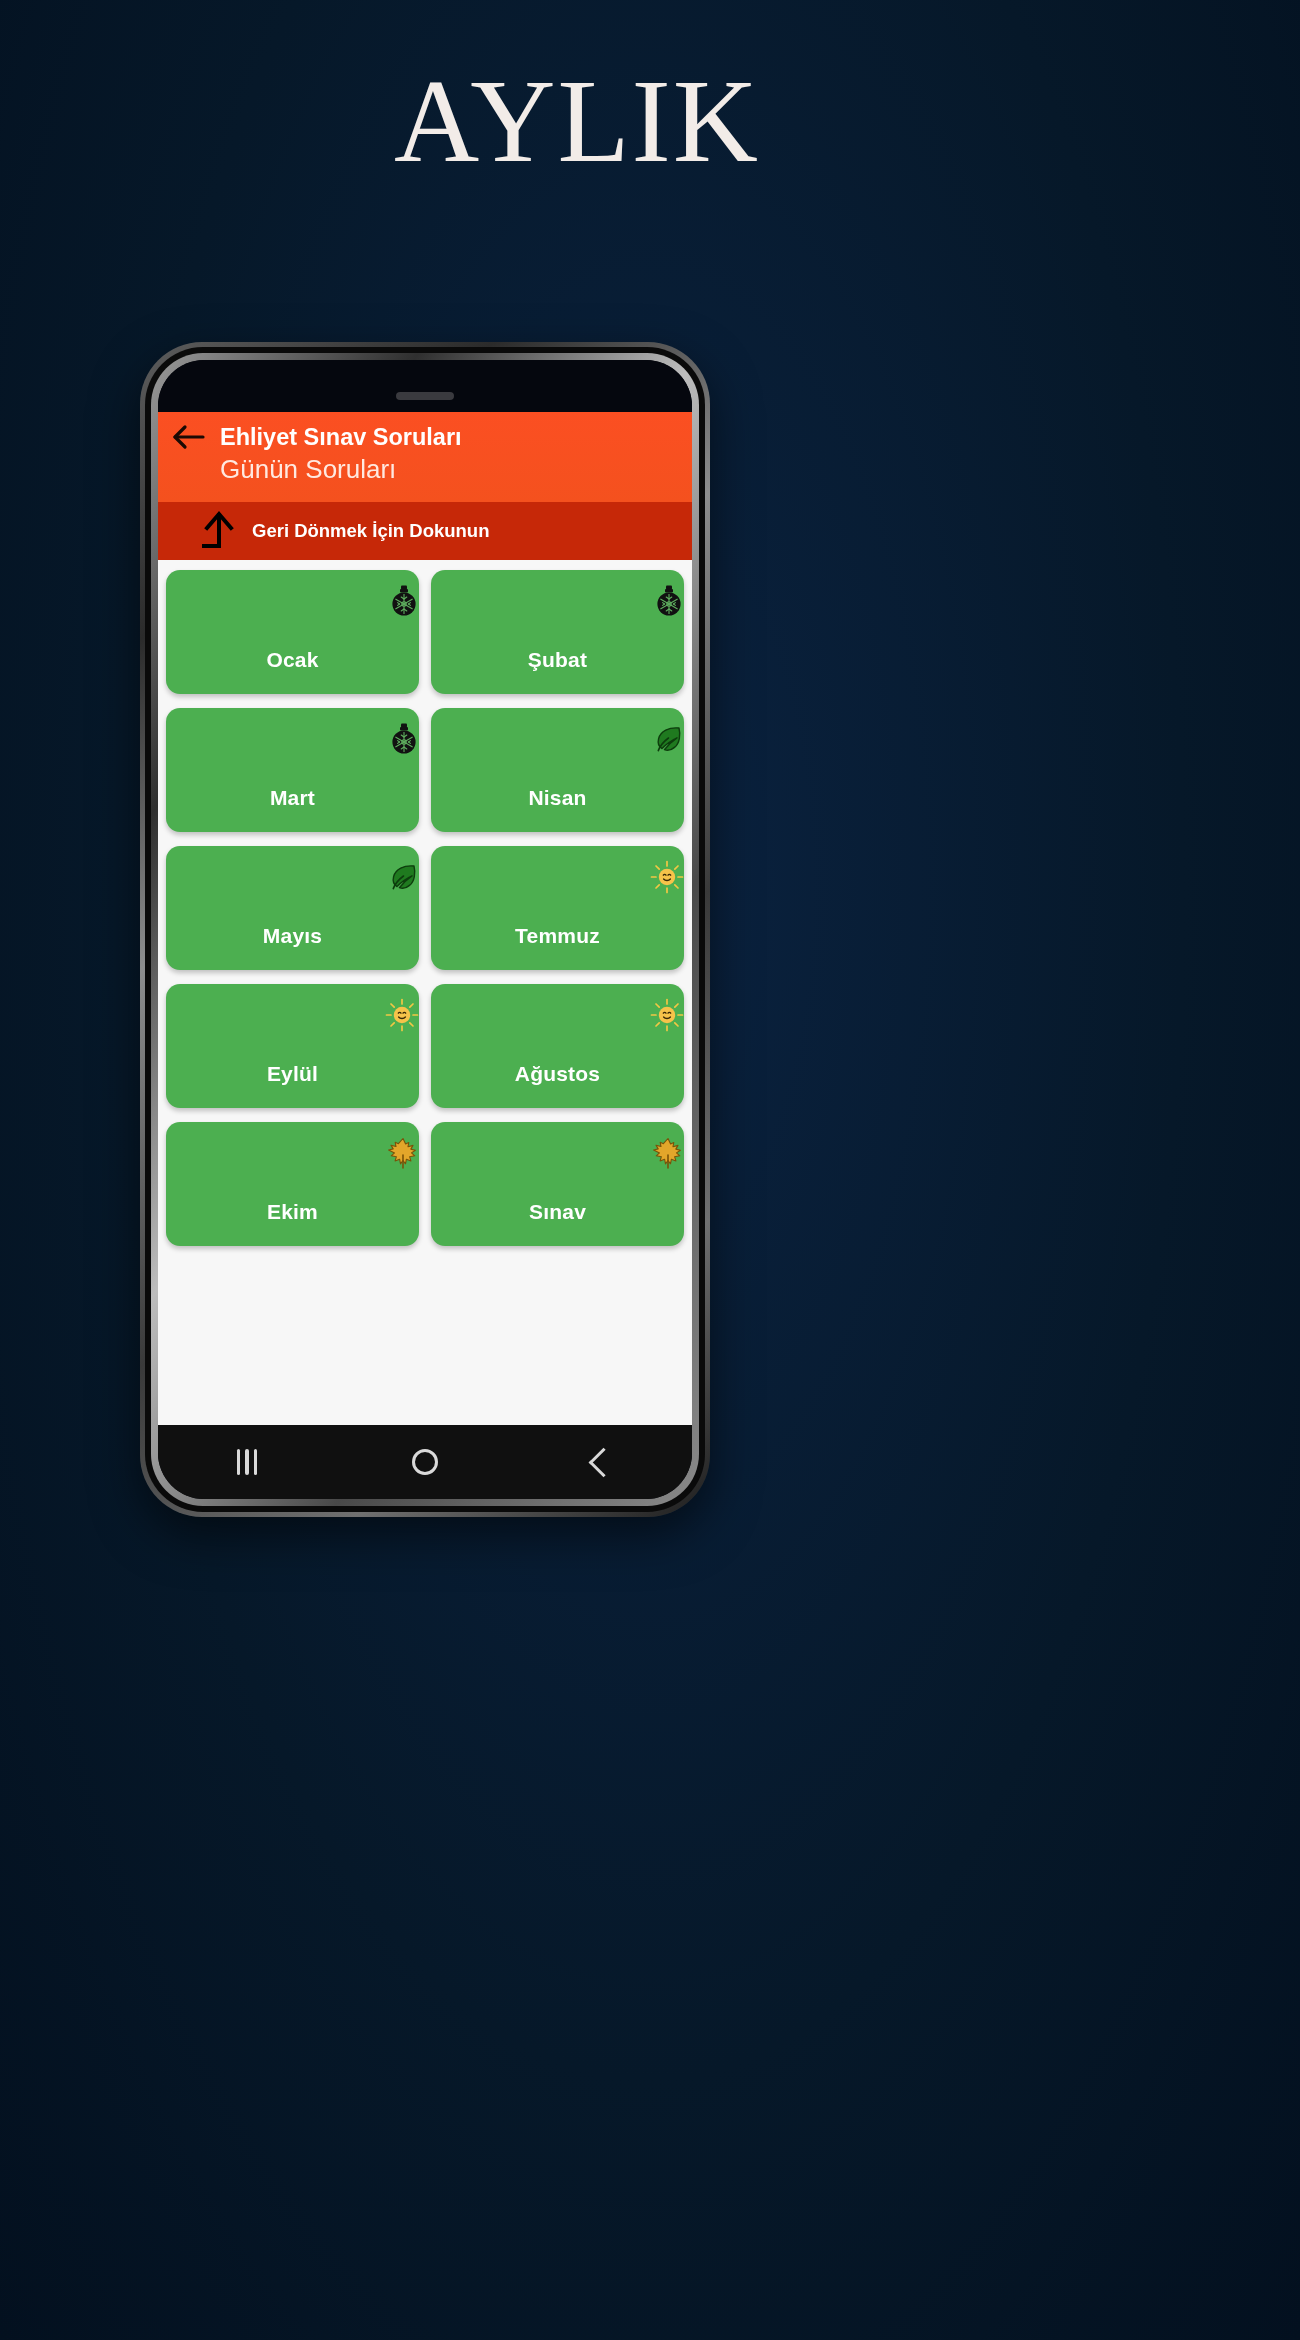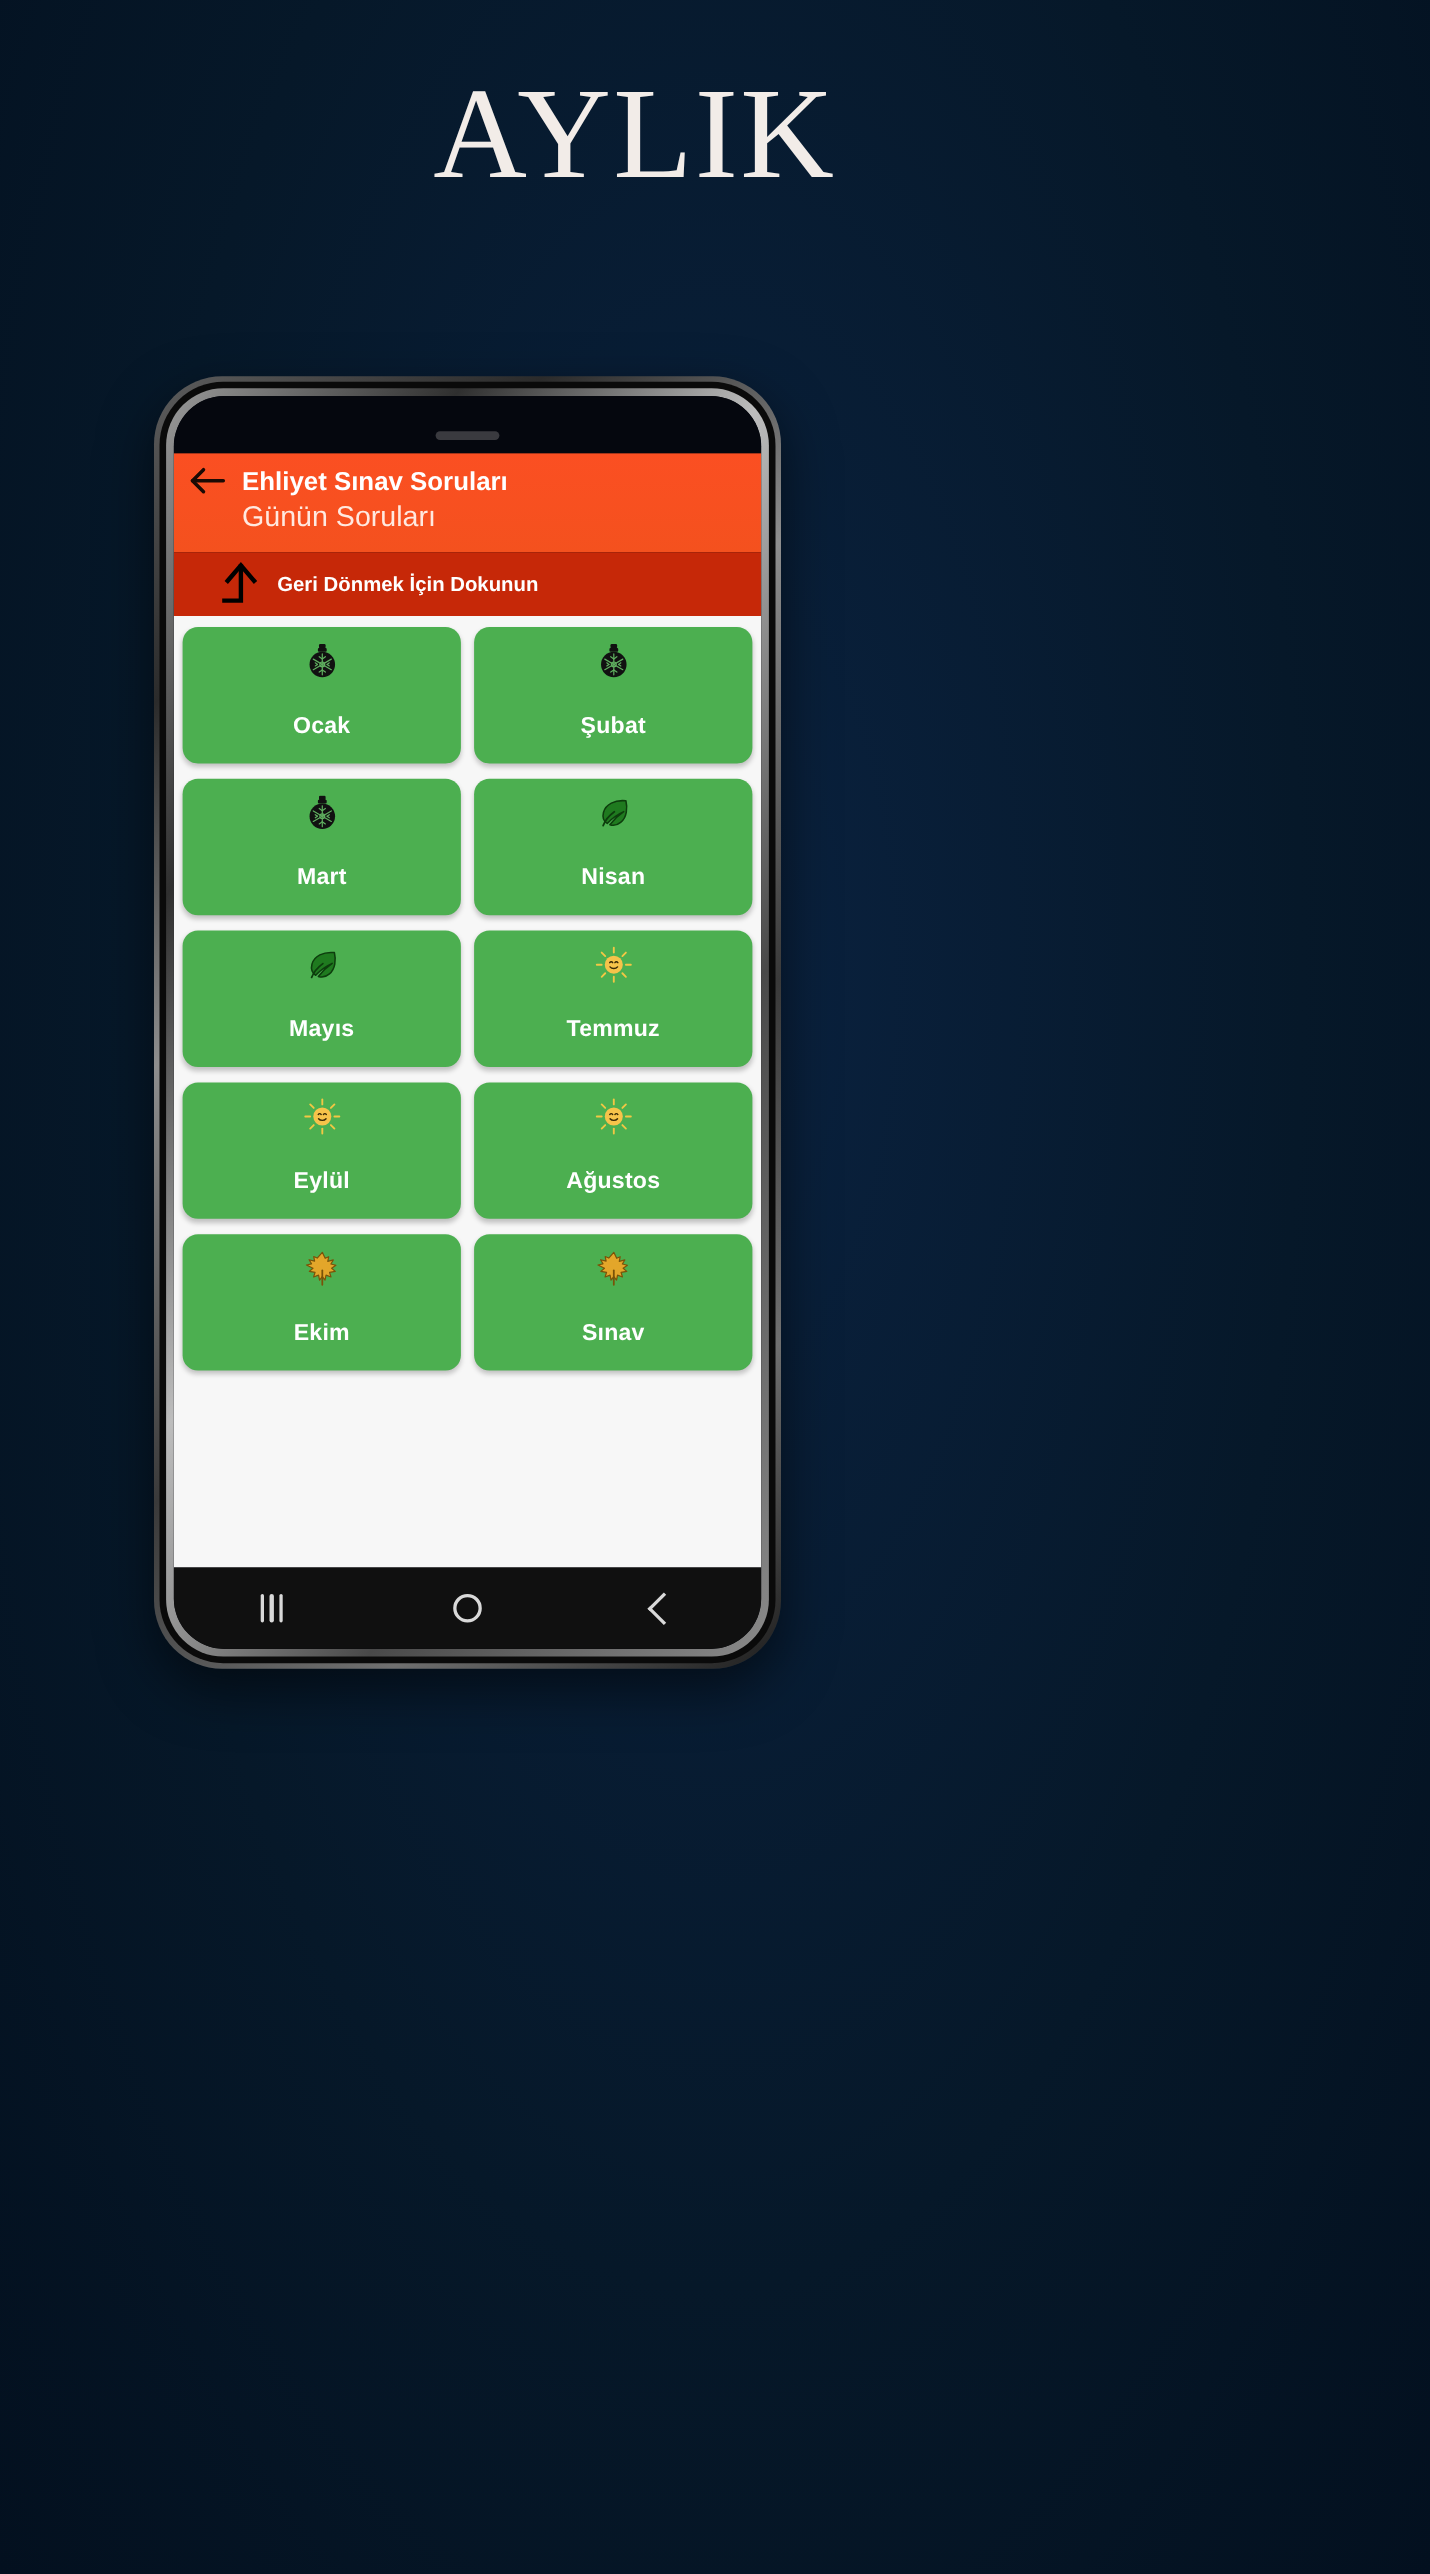--- a/index.html
+++ b/index.html
@@ -171,21 +171,21 @@
     gap: 14px 12px;
   }
   .month-card {
     background: #4caf50;
     border-radius: 14px;
     height: 124px;
     position: relative;
     box-shadow: 0 3px 5px rgba(0,0,0,.22);
     display: flex;
     flex-direction: column;
-    align-items: center;
+    align-items: flex-end;
     justify-content: flex-start;
     padding-top: 14px;
     box-sizing: border-box;
     cursor: pointer;
   }
   .month-icon {
     font-size: 30px;
     line-height: 1;
     height: 34px;
     display: flex;

